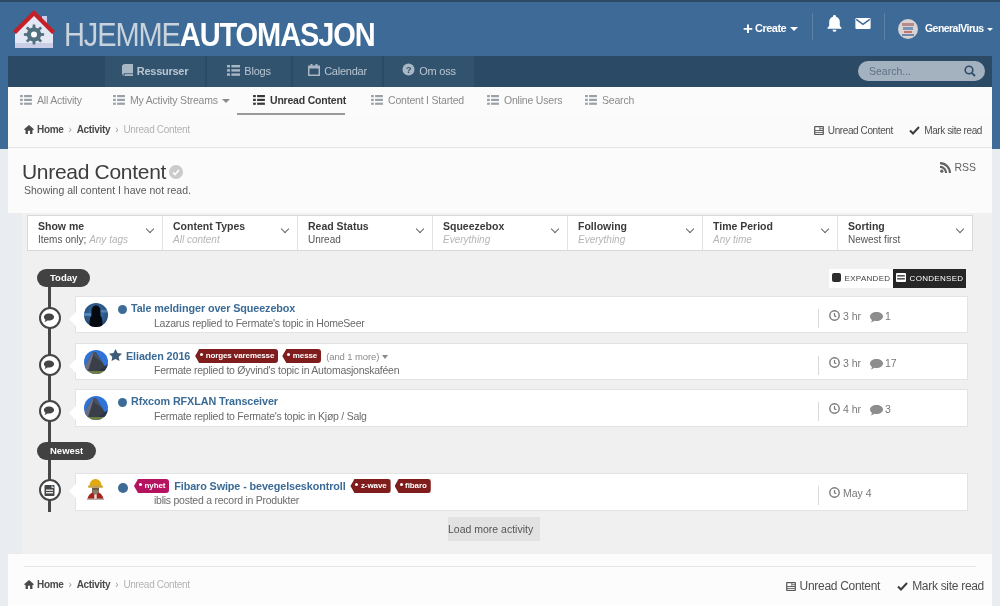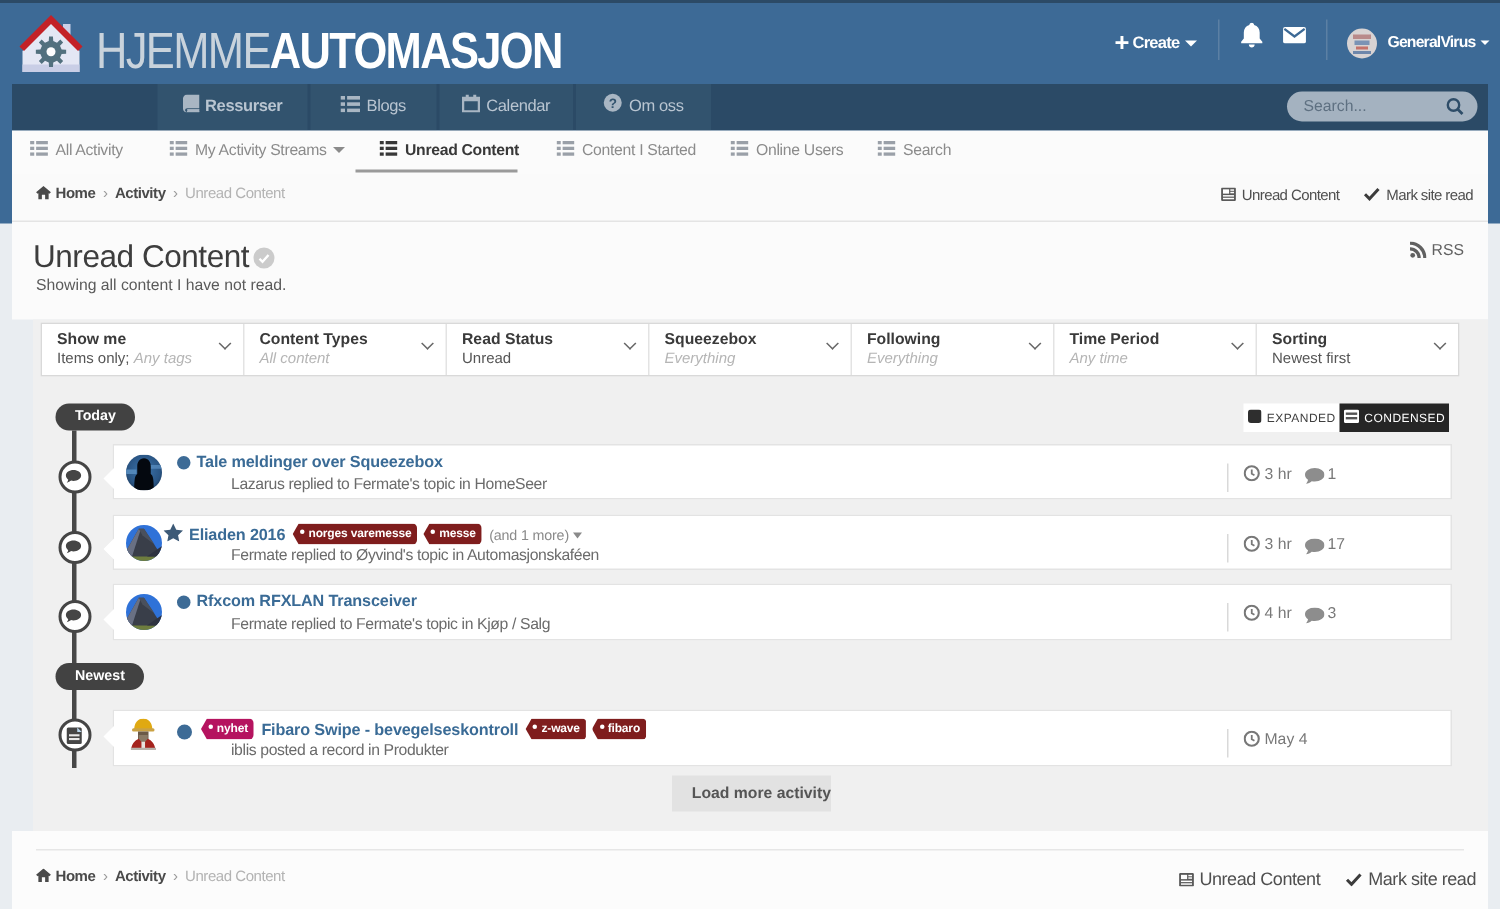--- a/index.html
+++ b/index.html
@@ -79,21 +79,21 @@
 .cmeta { position:absolute; left:742px; top:0; height:100%; font-size:10.5px; color:#787878; white-space:nowrap; }
 .cmeta .mdiv { position:absolute; left:0; top:12px; width:1px; height:19px; background:#d9d9d9; }
 .cmeta .clk { position:absolute; left:11px; top:13px; }
 .cmeta .tm { position:absolute; left:25px; top:13px; }
 .cmeta .bub { position:absolute; left:52px; top:14.5px; }
 .cmeta .ct { position:absolute; left:67px; top:13px; }
 .tag { display:inline-block; background:#7f1d1d; color:#fff; font-size:8px; font-weight:bold; height:14px; line-height:14px; padding:0 4px 0 5px; border-radius:0 3px 3px 0; vertical-align:2px; position:relative; margin:0 2px; clip-path:polygon(4px 0, 100% 0, 100% 100%, 4px 100%, 0 50%); }
 .tag .tdot { display:inline-block; width:3px; height:3px; background:#fff; border-radius:50%; margin-right:2.5px; vertical-align:2px; }
 .andmore { font-size:9.5px; color:#8a8a8a; }
 .amcaret { display:inline-block; width:0; height:0; border-left:3.5px solid transparent; border-right:3.5px solid transparent; border-top:4px solid #8a8a8a; vertical-align:1px; }
-.loadmore { position:absolute; left:426px; top:304px; width:106px; height:24px; background:#e2e2e2; color:#555; font-size:10.5px; text-align:right; line-height:24px;font-weight:bold; }
+.loadmore { position:absolute; left:426px; top:304px; width:92px; height:24px; background:#e2e2e2; color:#555; font-size:10.5px; text-align:left; line-height:24px; }
 
 
 .footer { top:554px; height:52px; background:#fcfcfc; }
 .footer .line { position:absolute; left:16px; right:16px; top:12px; height:1px; background:#e6e6e6; }
 .fcr { position:absolute; top:25px; font-size:10px; letter-spacing:-0.3px; }
 </style>
 </head>
 <body>
 <div class="blueband"></div>
 <div class="page">

